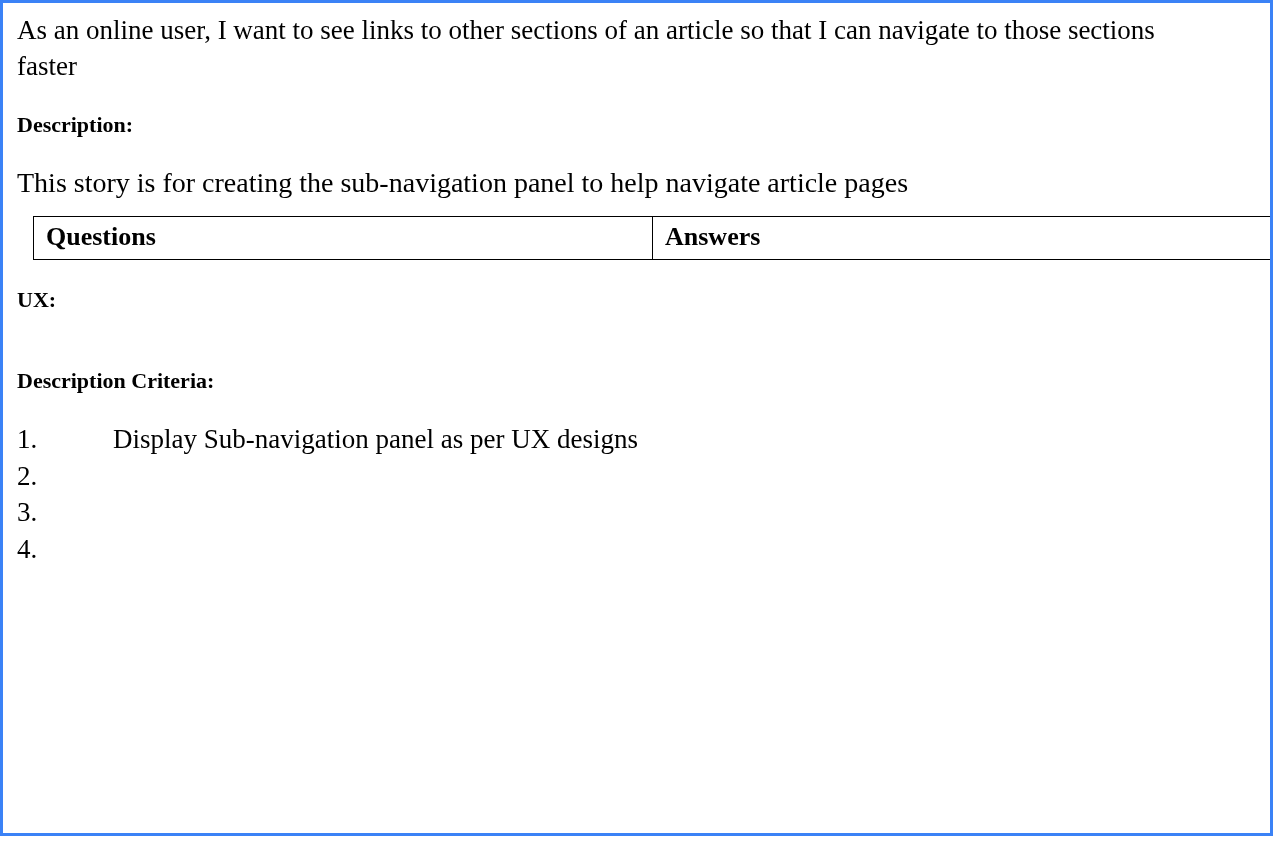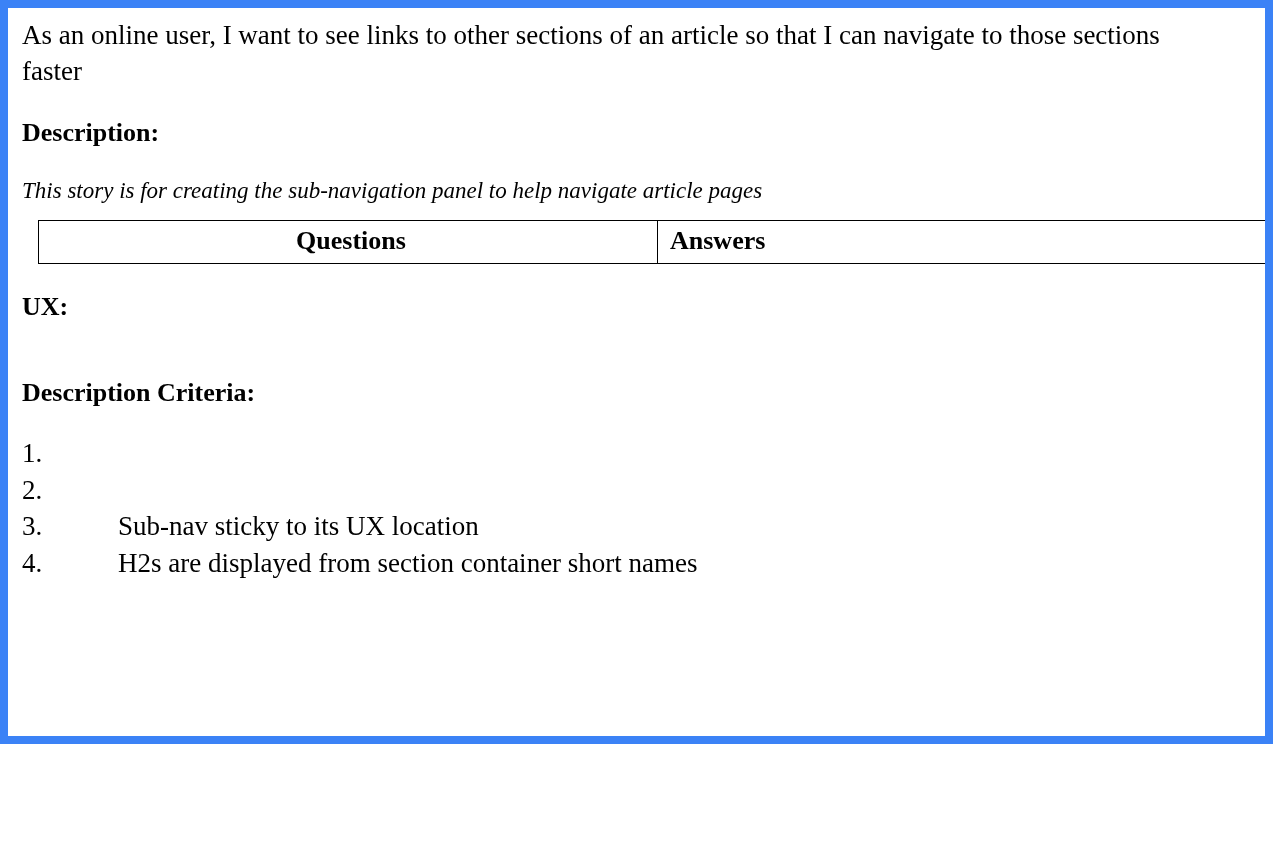--- a/index.html
+++ b/index.html
@@ -9,65 +9,64 @@
   }
   body {
     width: 1273px;
     height: 864px;
     font-family: "Liberation Serif", "DejaVu Serif", serif;
     color: #000000;
   }
   .doc-frame {
     box-sizing: border-box;
     width: 1273px;
-    height: 744px;
-    border: 8px solid #3b82f6;
+    height: 836px;
+    border: 3px solid #3b82f6;
     padding: 10px 12px 0 14px;
     overflow: hidden;
   }
   .story-title {
     font-size: 27px;
     line-height: 1.33;
     margin: 0 0 0 0;
     max-width: 1180px;
   }
   .spacer-line {
     height: 26px;
   }
   .heading {
-    font-size: 26px;
+    font-size: 22px;
     font-weight: bold;
     line-height: 1.3;
     margin: 0;
   }
   .para {
-    font-size: 23px;
+    font-size: 28px;
     line-height: 1.3;
     margin: 0;
-    font-style: italic;
   }
   table.qa {
     border-collapse: collapse;
     margin: 14px 0 0 16px;
     width: 1203px;
     table-layout: fixed;
   }
   table.qa td, table.qa th {
     border: 1.5px solid #000000;
     text-align: left;
     vertical-align: top;
     padding: 3px 6px 5px 12px;
     font-size: 26px;
     line-height: 1.32;
     font-weight: normal;
   }
   table.qa th {
     font-weight: bold;
   }
-  table.qa .col-q { width: 600px; text-align: center; }
+  table.qa .col-q { width: 600px; }
   table.qa .col-a { width: 601px; }
 
   ol.criteria {
     list-style: none;
     margin: 0;
     padding: 0;
   }
   ol.criteria li {
     display: flex;
     font-size: 27px;
@@ -116,27 +115,26 @@
 
   <div class="spacer-line"></div>
 
   <p class="heading">Description Criteria:</p>
 
   <div class="spacer-line"></div>
 
   <ol class="criteria">
     <li>
       <span class="num">1.</span>
+      <span class="txt">Display Sub-navigation panel as per UX designs</span>
     </li>
     <li>
       <span class="num">2.</span>
     </li>
     <li>
       <span class="num">3.</span>
-      <span class="txt">Sub-nav sticky to its UX location</span>
     </li>
     <li>
       <span class="num">4.</span>
-      <span class="txt">H2s are displayed from section container short names</span>
     </li>
   </ol>
 
 </div>
 
 </body></html>

